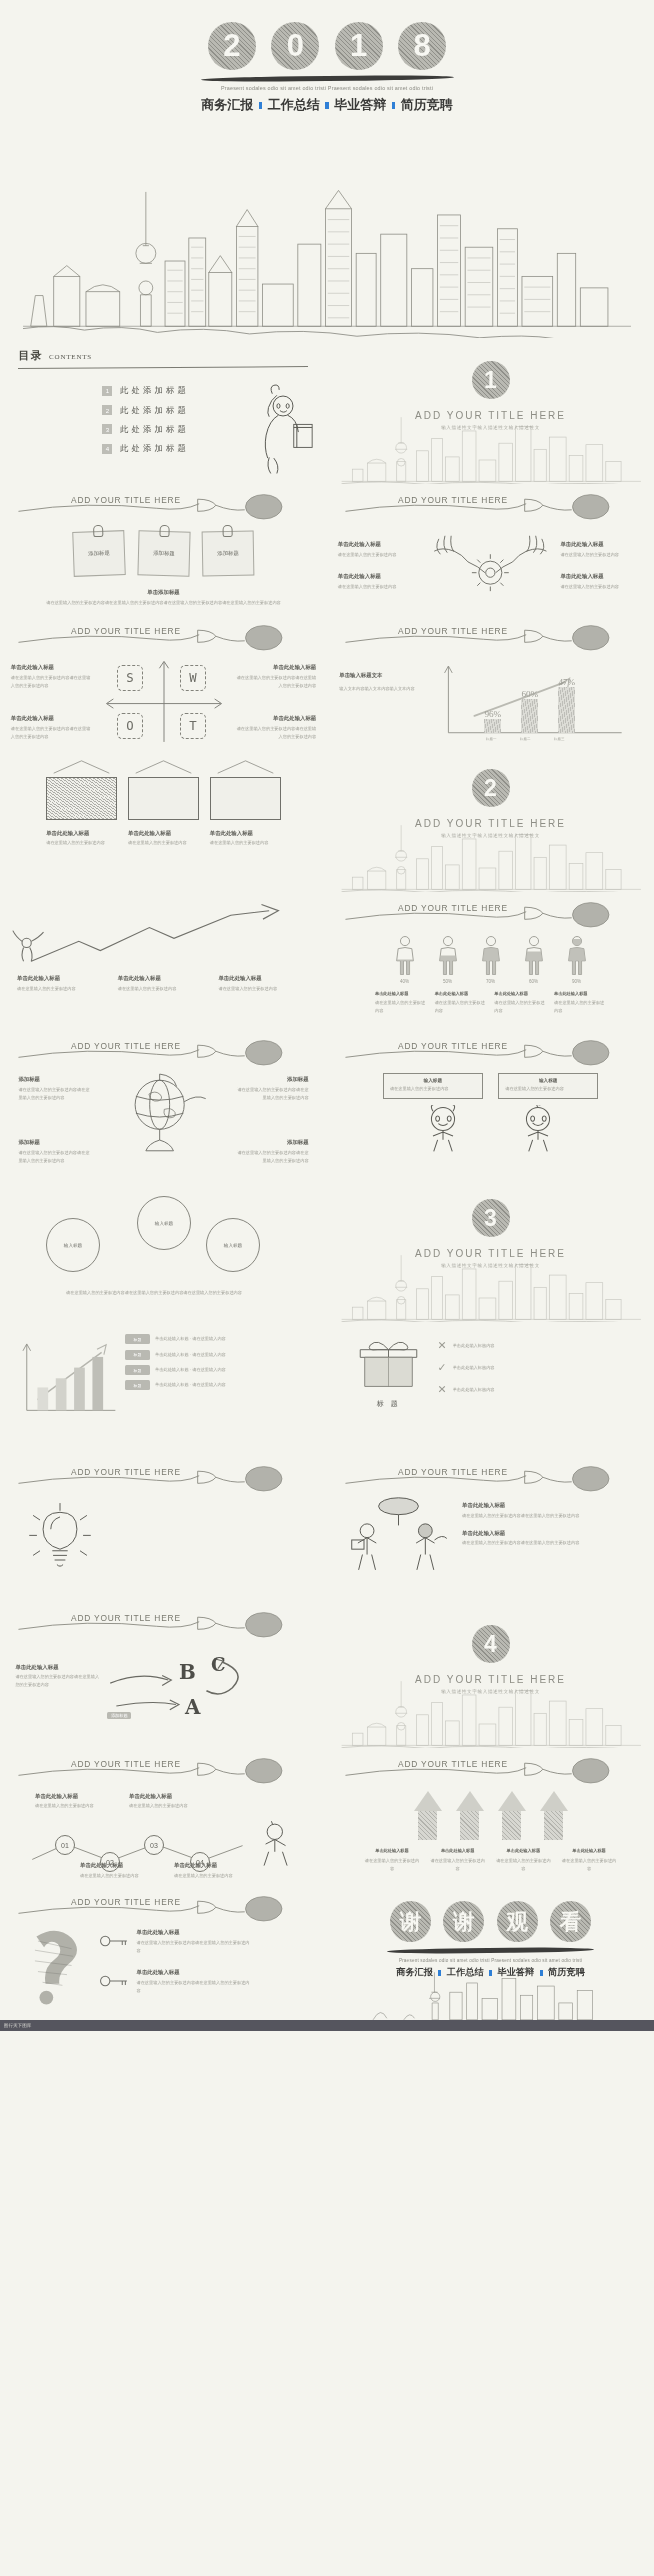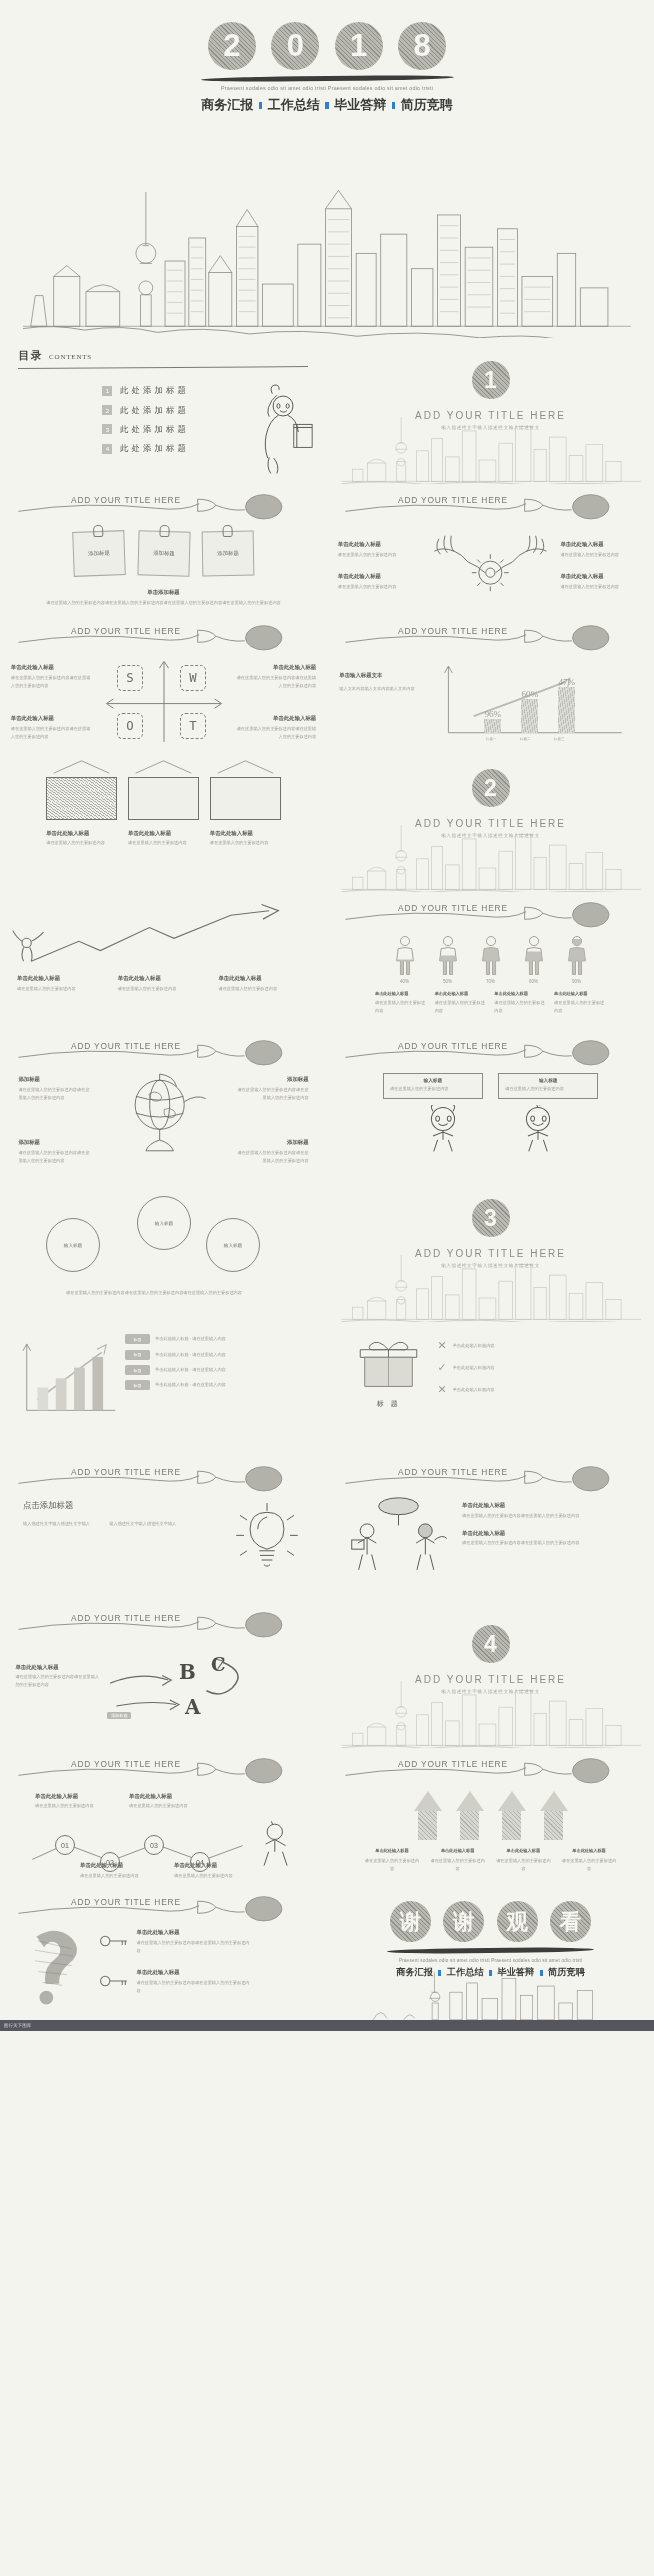--- a/index.html
+++ b/index.html
@@ -884,27 +884,20 @@
       <div class="ribbon">
         <svg width="327" height="41" viewBox="0 0 426 54">
           <path d="M22 36 q90 -14 182 -4 q36 4 56 -6" stroke="#8a8a82" fill="none" stroke-width="1.2"></path>
           <path d="M258 20 q18 0 24 8 q-6 8 -24 8 z" stroke="#8a8a82" fill="none" stroke-width="1.2"></path>
           <path d="M282 28 q20 8 38 6" stroke="#8a8a82" fill="none" stroke-width="1.2"></path>
           <ellipse cx="345" cy="30" rx="24" ry="16" fill="#b2b2ab" stroke="#8a8a82"></ellipse>
         </svg>
         <div class="lbl">ADD YOUR TITLE HERE</div>
       </div>
       <div style="display:flex;padding:3.1px 23px 0">
-        <div style="flex:1">
-          <div style="font-size:8.4px;color:#5d5d57;font-family:'DejaVu Sans',sans-serif;margin-bottom:9.2px">点击添加标题</div>
-          <div style="display:flex;gap:12.3px">
-            <div class="blk" style="width:74px">输入描述性文字输入描述性文字输入</div>
-            <div class="blk" style="width:74px">输入描述性文字输入描述性文字输入</div>
-          </div>
-        </div>
         <svg width="74" height="80" viewBox="0 0 96 104">
           <g stroke="#5f5f59" fill="none" stroke-width="1.3">
             <path d="M48 64 q-22 -6 -22 -26 q0 -22 22 -22 q22 0 22 22 q0 20 -22 26z"></path>
             <path d="M38 66 h20 M39 72 h18 M41 78 h14 M44 84 q4 4 8 0"></path>
             <path d="M48 22 q-12 4 -12 16"></path>
             <path d="M48 14 v-10 M22 26 l-9 -6 M74 26 l9 -6 M18 46 h-10 M78 46 h10 M22 66 l-9 6 M74 66 l9 6"></path>
           </g>
         </svg>
       </div>
     </div>

